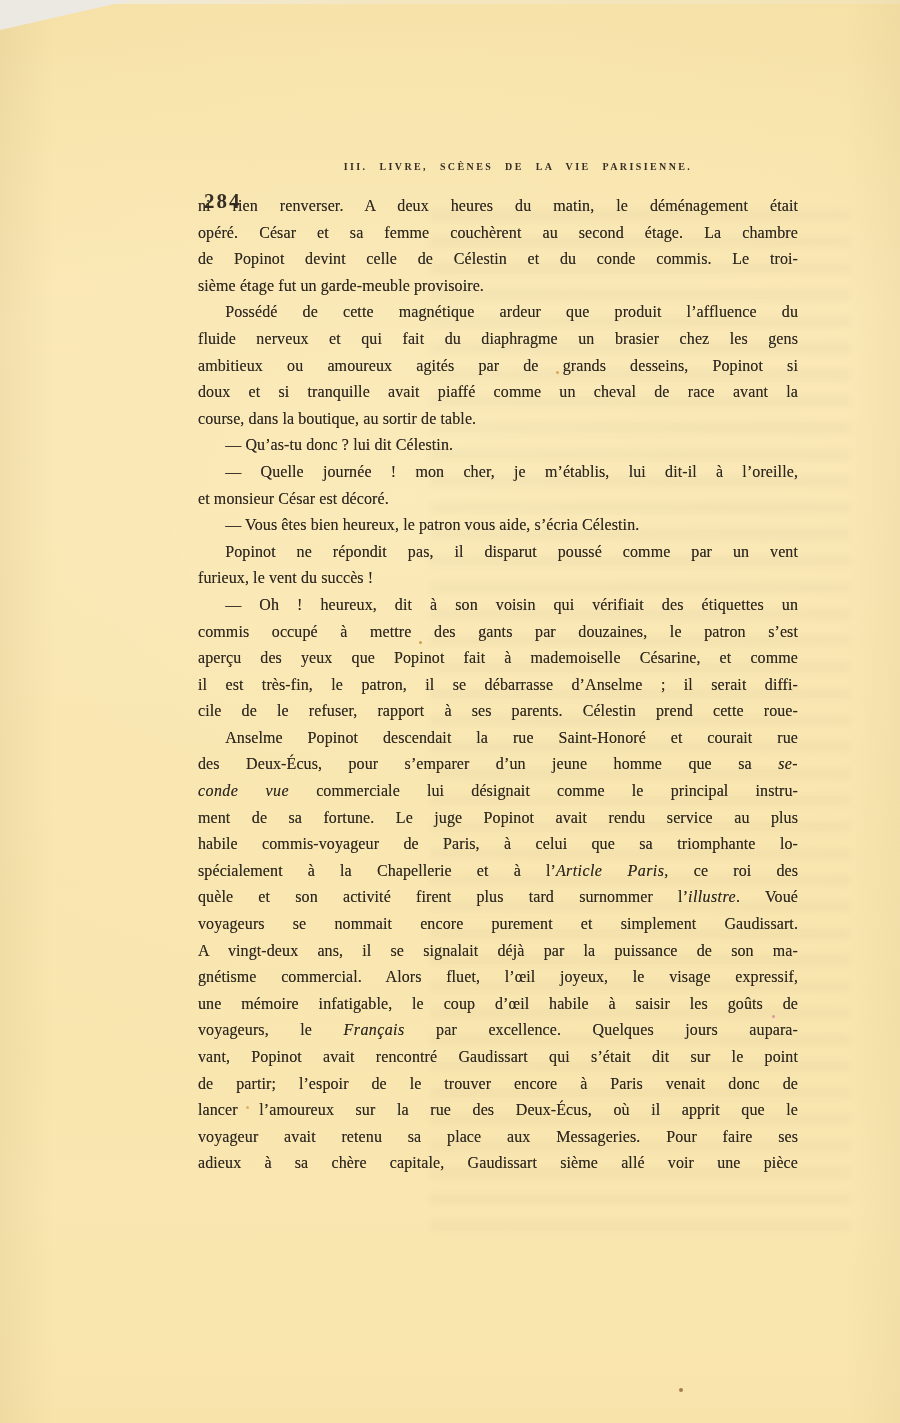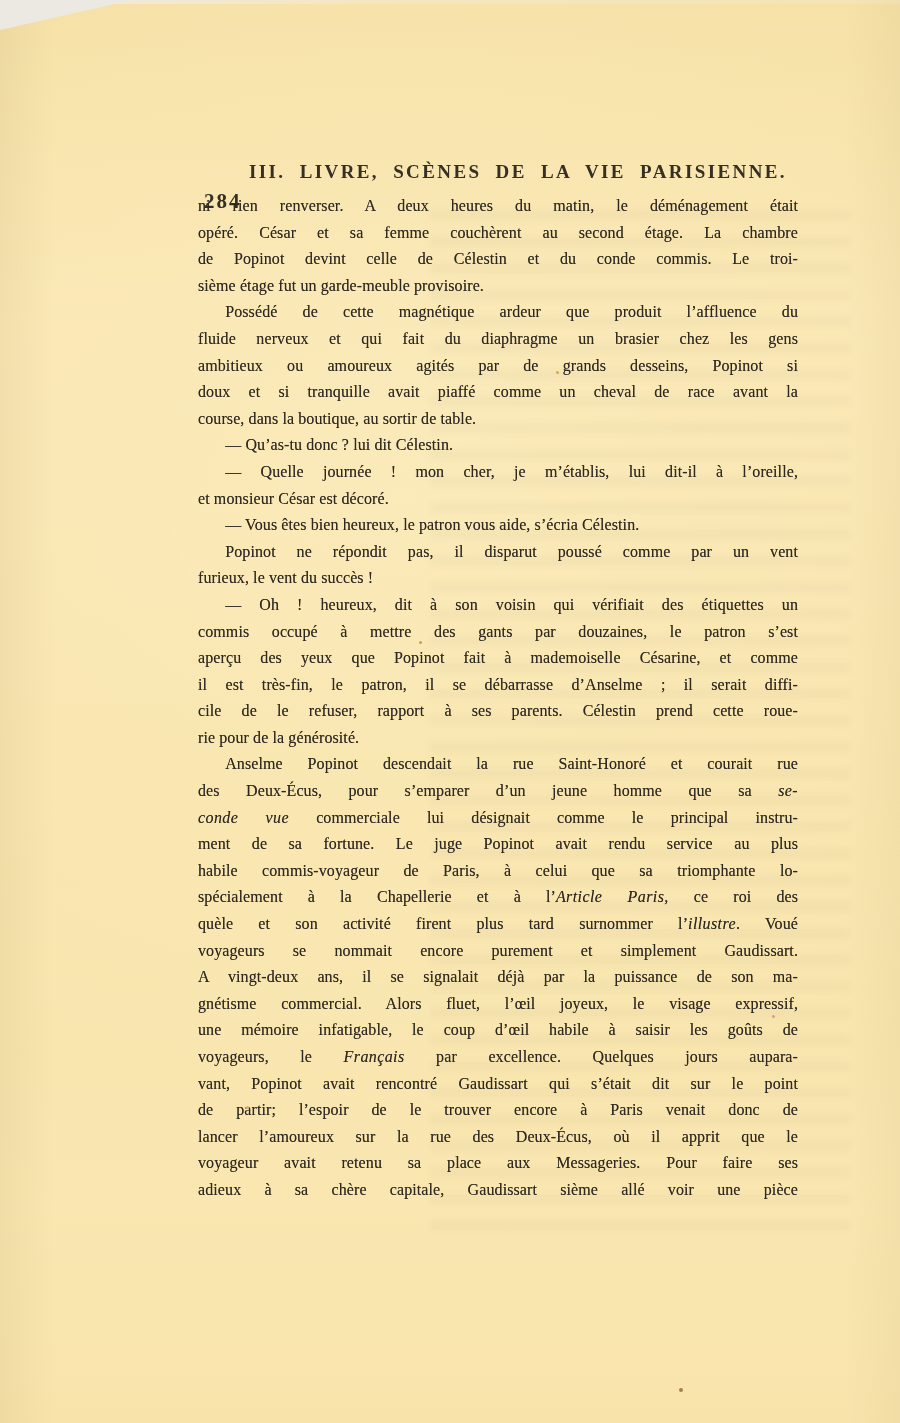--- a/index.html
+++ b/index.html
@@ -56,21 +56,21 @@
     letter-spacing: 2px;
     color: #352e24;
     margin-top: 32px;
   }
   .running-title {
     position: absolute;
     left: 40px;
     right: 0;
     top: 4px;
     text-align: center;
-    font-size: 19px;
+    font-size: 10px;
     font-weight: bold;
     letter-spacing: 2.4px;
     word-spacing: 7px;
     color: #372f24;
     white-space: nowrap;
   }
   .text-block {
     position: absolute;
     top: 193px;
     left: 198px;
@@ -159,21 +159,20 @@
       <div class="line indent"><span>— Quelle journée ! mon cher, je m’établis, lui dit-il à l’oreille,</span></div>
       <div class="line last"><span>et monsieur César est décoré.</span></div>
       <div class="line indent last"><span>— Vous êtes bien heureux, le patron vous aide, s’écria Célestin.</span></div>
       <div class="line indent"><span>Popinot ne répondit pas, il disparut poussé comme par un vent</span></div>
       <div class="line last"><span>furieux, le vent du succès !</span></div>
       <div class="line indent"><span>— Oh ! heureux, dit à son voisin qui vérifiait des étiquettes un</span></div>
       <div class="line"><span>commis occupé à mettre des gants par douzaines, le patron s’est</span></div>
       <div class="line"><span>aperçu des yeux que Popinot fait à mademoiselle Césarine, et comme</span></div>
       <div class="line"><span>il est très-fin, le patron, il se débarrasse d’Anselme ; il serait diffi-</span></div>
       <div class="line"><span>cile de le refuser, rapport à ses parents. Célestin prend cette roue-</span></div>
-      <div class="line last"><span>rie pour de la générosité.</span></div>
       <div class="line indent"><span>Anselme Popinot descendait la rue Saint-Honoré et courait rue</span></div>
       <div class="line"><span>des Deux-Écus, pour s’emparer d’un jeune homme que sa </span><i>se-</i></div>
       <div class="line"><i>conde vue</i><span> commerciale lui désignait comme le principal instru-</span></div>
       <div class="line"><span>ment de sa fortune. Le juge Popinot avait rendu service au plus</span></div>
       <div class="line"><span>habile commis-voyageur de Paris, à celui que sa triomphante lo-</span></div>
       <div class="line"><span>spécialement à la Chapellerie et à l’</span><i>Article Paris,</i><span> ce roi des</span></div>
       <div class="line"><span>quèle et son activité firent plus tard surnommer l’</span><i>illustre</i><span>. Voué</span></div>
       <div class="line"><span>voyageurs se nommait encore purement et simplement Gaudissart.</span></div>
       <div class="line"><span>A vingt-deux ans, il se signalait déjà par la puissance de son ma-</span></div>
       <div class="line"><span>gnétisme commercial. Alors fluet, l’œil joyeux, le visage expressif,</span></div>

